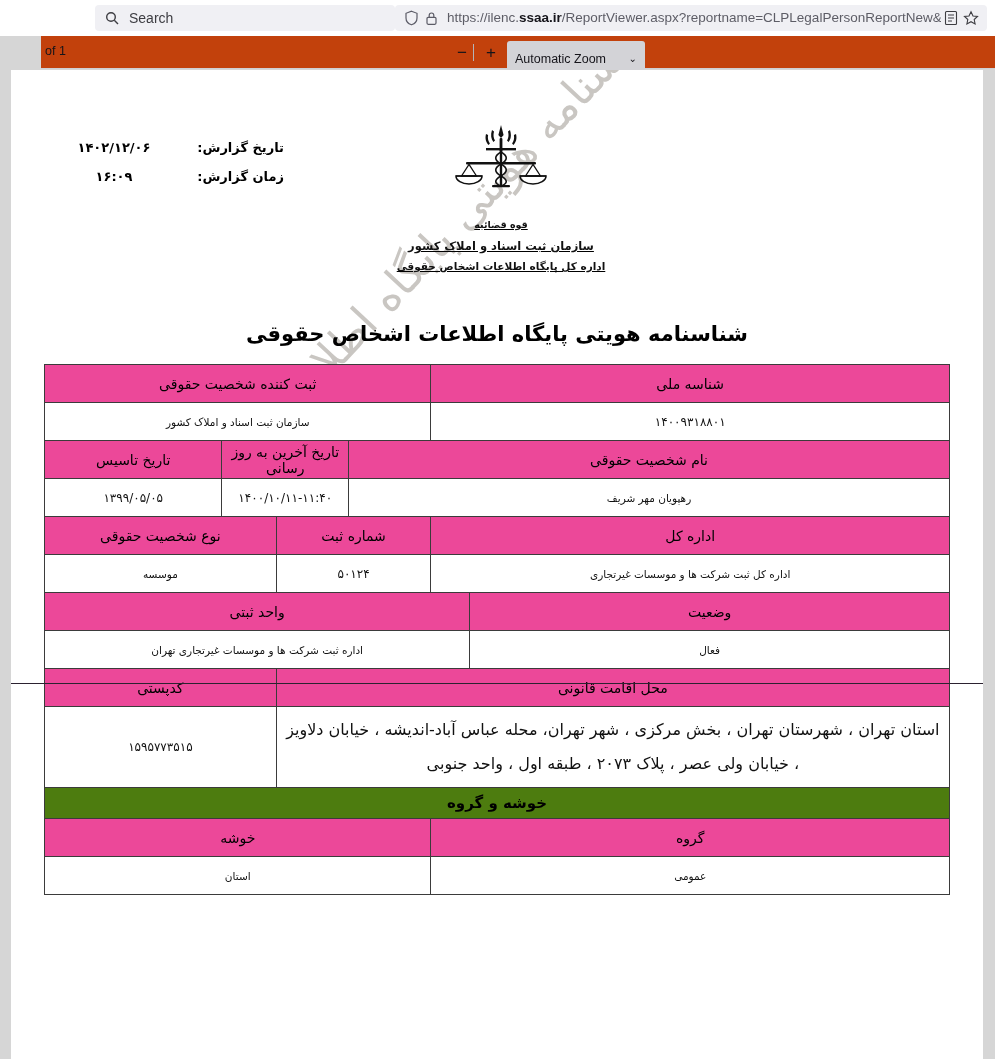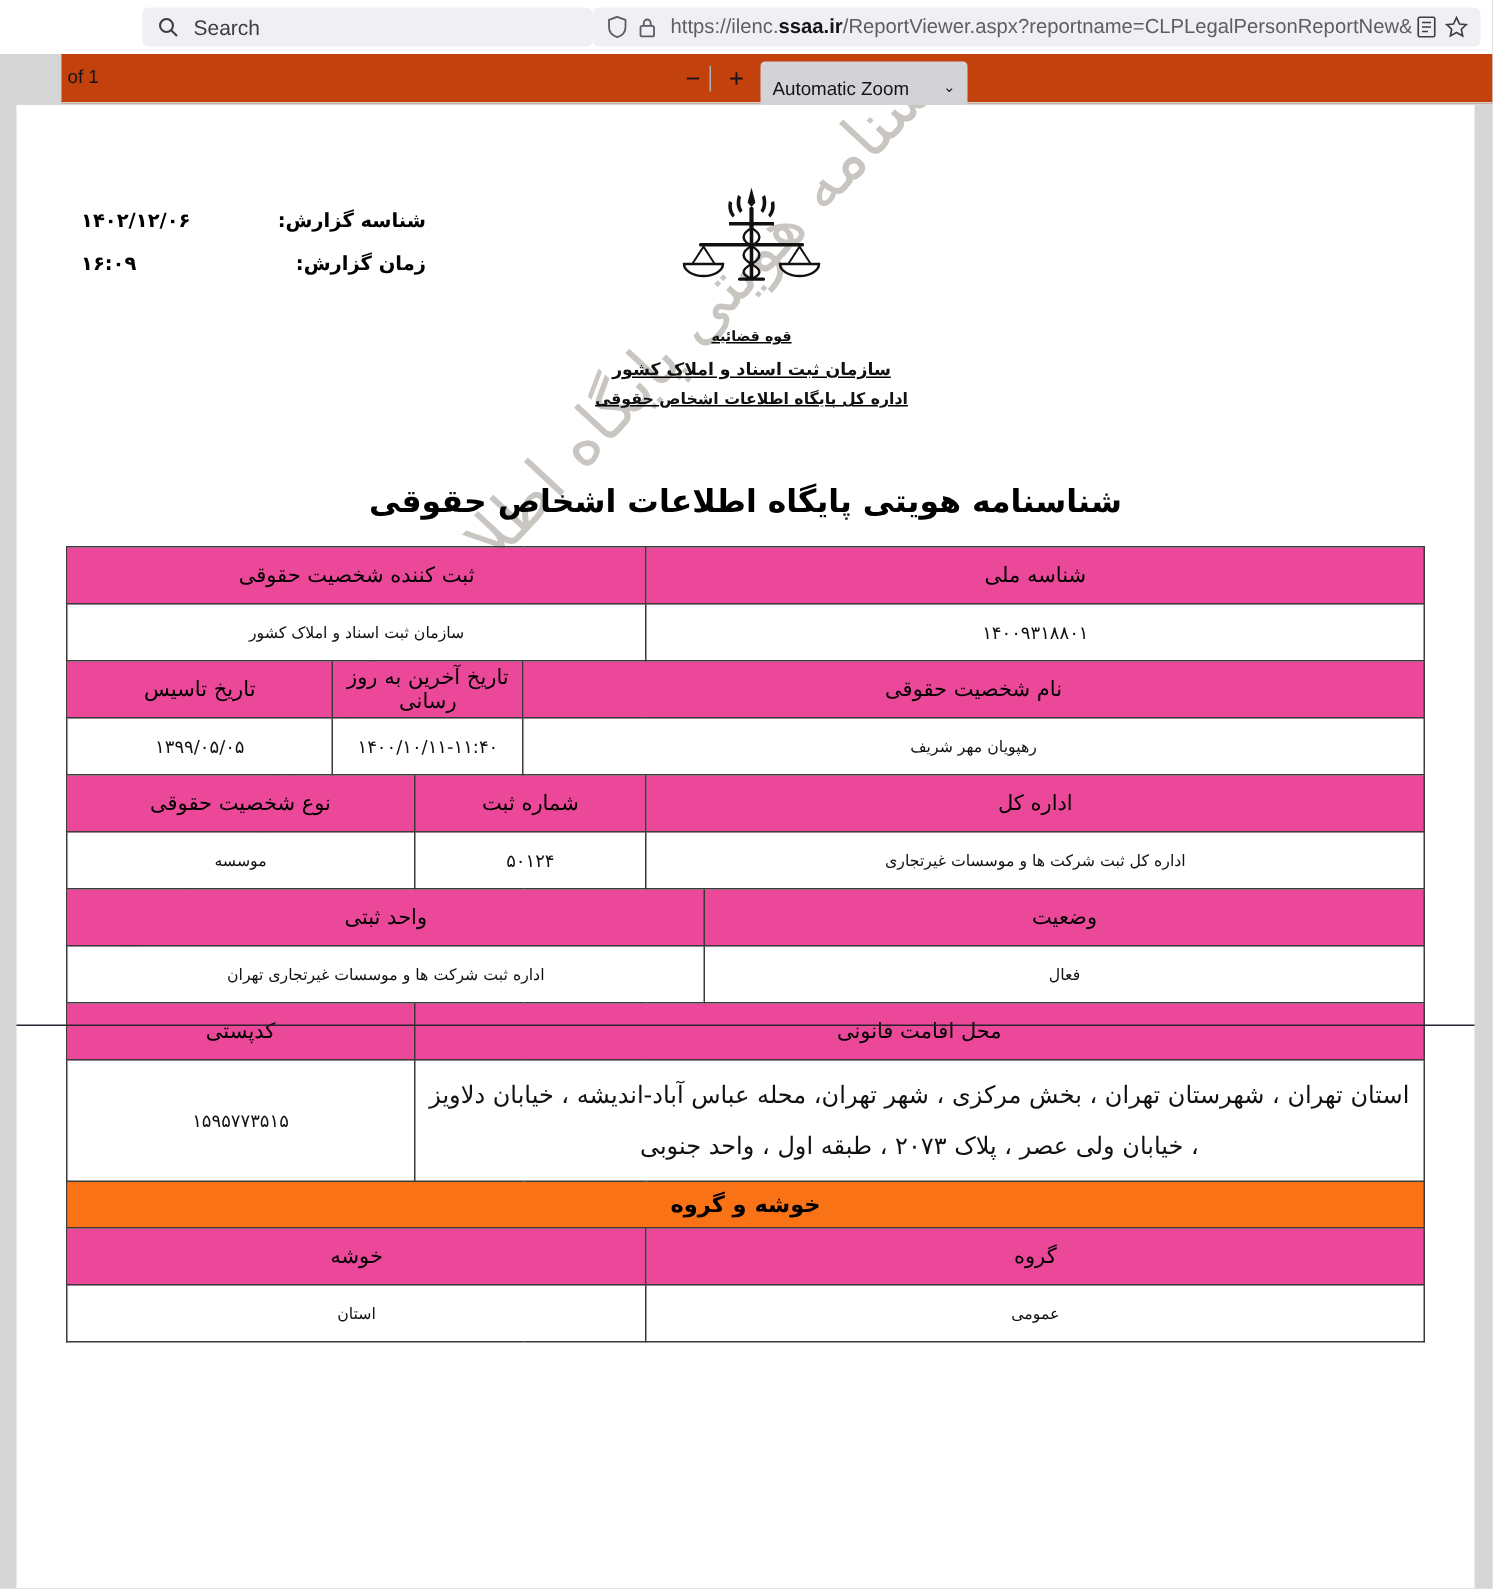--- a/index.html
+++ b/index.html
@@ -195,21 +195,21 @@
   }
   .meta-row {
     display: flex;
     justify-content: flex-start;
     margin-bottom: 14px;
     font-size: 13px;
     font-weight: bold;
     color: #000;
   }
   .meta-label { width: 110px; text-align: right; }
-  .meta-value { width: 120px; text-align: left; }
+  .meta-value { width: 120px; text-align: center; }
 
   .emblem-block {
     position: absolute;
     left: 370px;
     top: 52px;
     width: 240px;
     text-align: center;
     text-decoration: underline;
   }
   .emblem-svg { display: block; margin: 0 auto; }
@@ -268,21 +268,21 @@
     height: 33px;
   }
   td.val.num { font-size: 12px; letter-spacing: 0.5px; }
   td.addr {
     height: 76px;
     line-height: 2.1;
     font-size: 16px;
     padding: 4px 14px;
   }
   td.section {
-    background: #f97316;
+    background: #4d7c0f;
     font-size: 15px;
     font-weight: bold;
     color: #000;
     height: 26px;
     text-align: center;
   }
 </style>
 </head>
 <body>
 
@@ -339,21 +339,21 @@
   </div>
 
   <div class="page">
 
     <div class="watermark">شناسنامه هویتی پایگاه اطلاعات اشخاص حقوقی</div>
 
     <div class="doc-header">
 
       <div class="meta-block">
         <div class="meta-row">
-          <span class="meta-label">شناسه گزارش:</span>
+          <span class="meta-label">تاریخ گزارش:</span>
           <span class="meta-value">۱۴۰۲/۱۲/۰۶</span>
         </div>
         <div class="meta-row">
           <span class="meta-label">زمان گزارش:</span>
           <span class="meta-value">۱۶:۰۹</span>
         </div>
       </div>
 
       <div class="emblem-block">
         <svg class="emblem-svg" width="118" height="96" viewBox="0 0 118 96">

